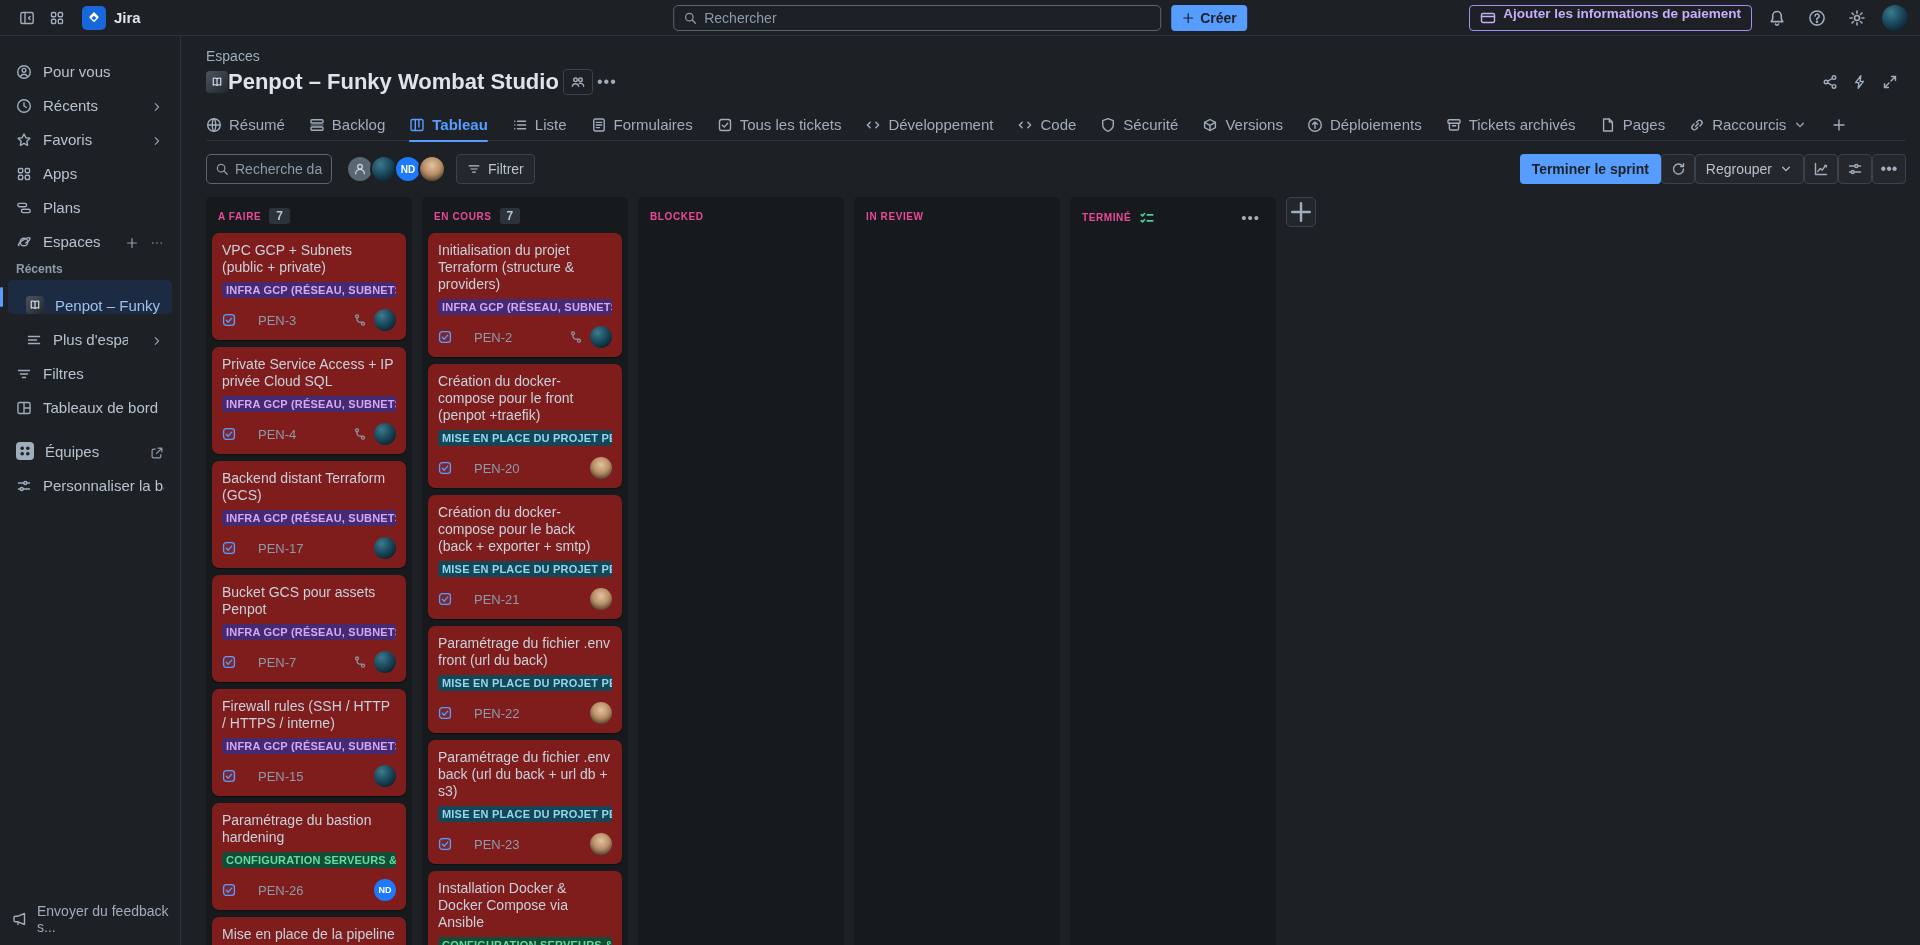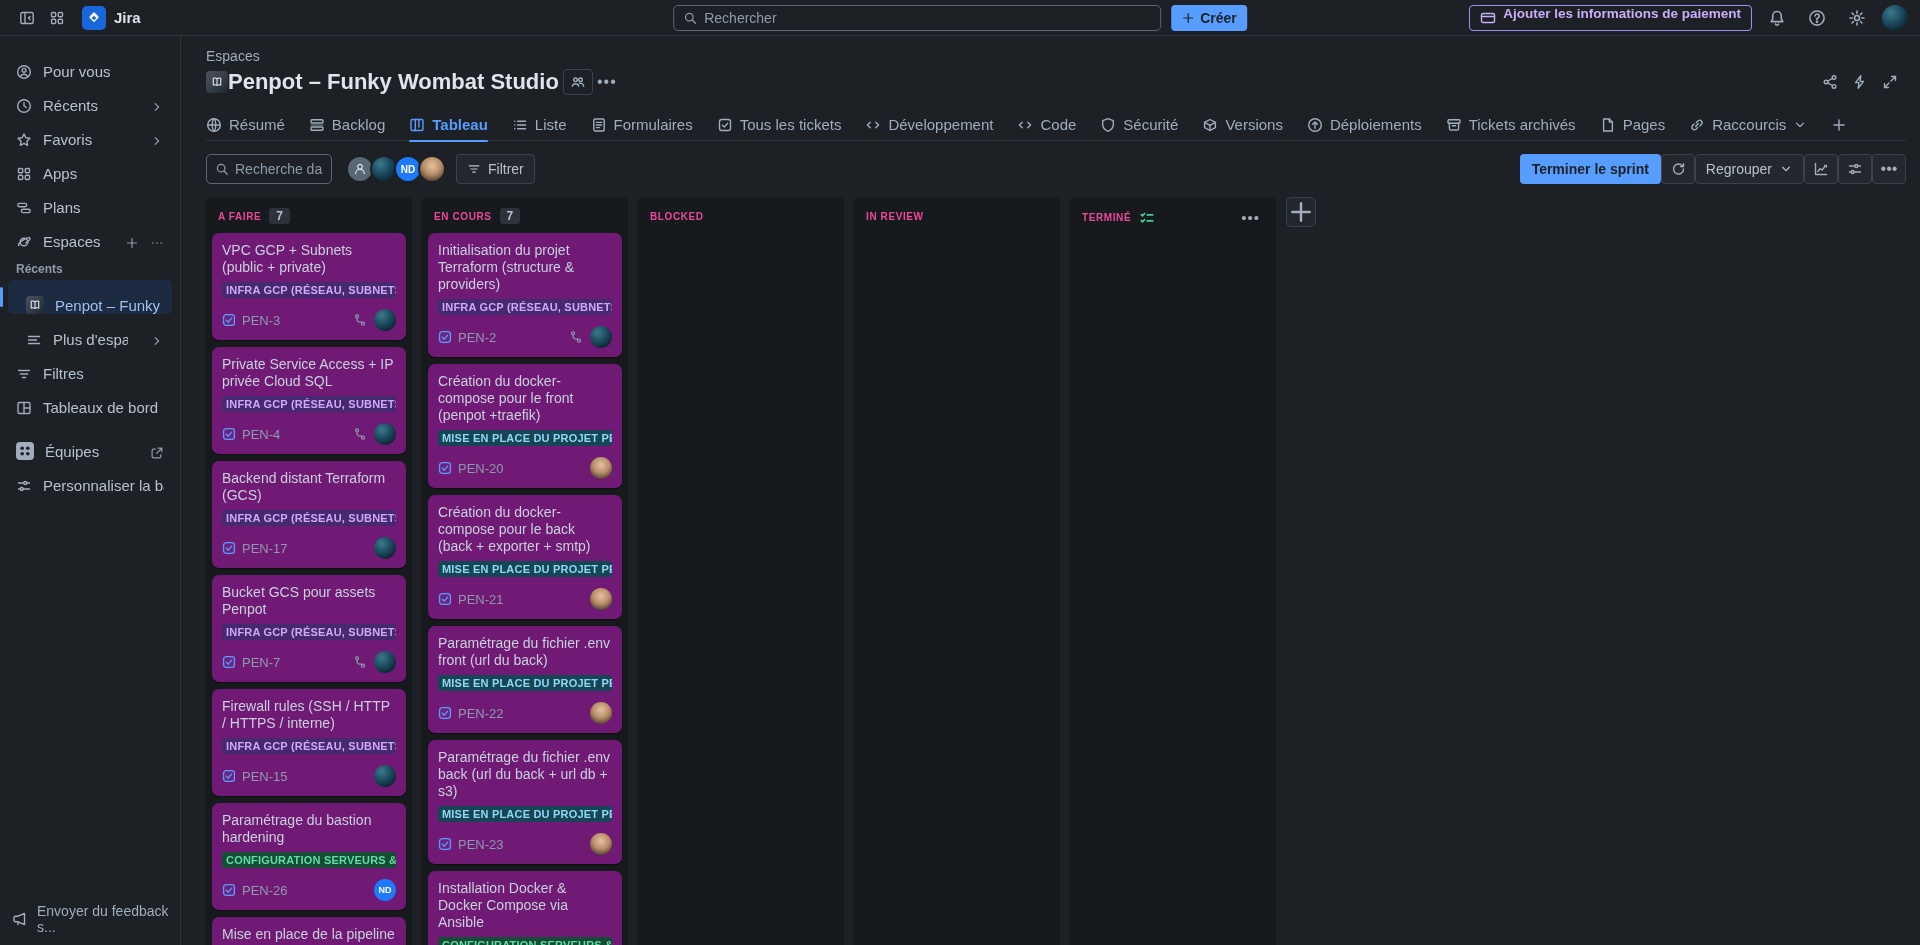--- a/index.html
+++ b/index.html
@@ -115,27 +115,27 @@
   .column { width:206px; flex:none; height:752px; background:#161a1d; border-radius:5px;
     padding:6px; display:flex; flex-direction:column; overflow:hidden; }
   .col-head { display:flex; align-items:center; gap:8px; padding:6px 6px 10px; min-height:30px; }
   .col-name { font-size:10px; font-weight:bold; letter-spacing:.6px; color:#ec4899; white-space:nowrap;text-align:right; }
   .col-count { background:#2c333a; color:#b6c2cf; border-radius:3px; font-size:12px; font-weight:bold;
     padding:1px 7px; }
   .col-done { color:#4bce97; }
   .col-more { margin-left:auto; color:#9fadbc; cursor:pointer; font-size:15px; letter-spacing:1px;
     padding:0 4px; }
   .cards { display:flex; flex-direction:column; gap:7px; }
-  .card { background:#701a75; border-radius:7px; padding:9px 10px; cursor:pointer;
+  .card { background:#7f1d1d; border-radius:7px; padding:9px 10px; cursor:pointer;
     box-shadow:0 1px 1px rgba(3,4,4,.5); }
   .card-title { font-size:14px; line-height:17px; color:#c7d1db; }
   .card-label { display:inline-block; max-width:100%; overflow:hidden; white-space:nowrap;
     margin-top:6px; font-size:11px; font-weight:bold; letter-spacing:.2px; padding:2px 4px;
     border-radius:3px; }
-  .card-foot { display:flex; align-items:center; margin-top:7px; gap:6px; }
+  .card-foot { display:flex; align-items:center; margin-top:7px; gap:22px; }
   .key { font-size:13px; color:#8c9bab; }
   .task-ico { color:#579dff; }
   .foot-right { margin-left:auto; display:flex; align-items:center; gap:7px; }
   .branch-ico { color:#8c9bab; }
   .card .avatar { width:22px; height:22px; font-size:9px; }
   .add-col { width:30px; height:30px; border:1px solid #39424d; border-radius:5px; background:#22272b;
     color:#9fadbc; display:flex; align-items:center; justify-content:center; cursor:pointer; flex:none; }
 </style>
 </head>
 <body>

